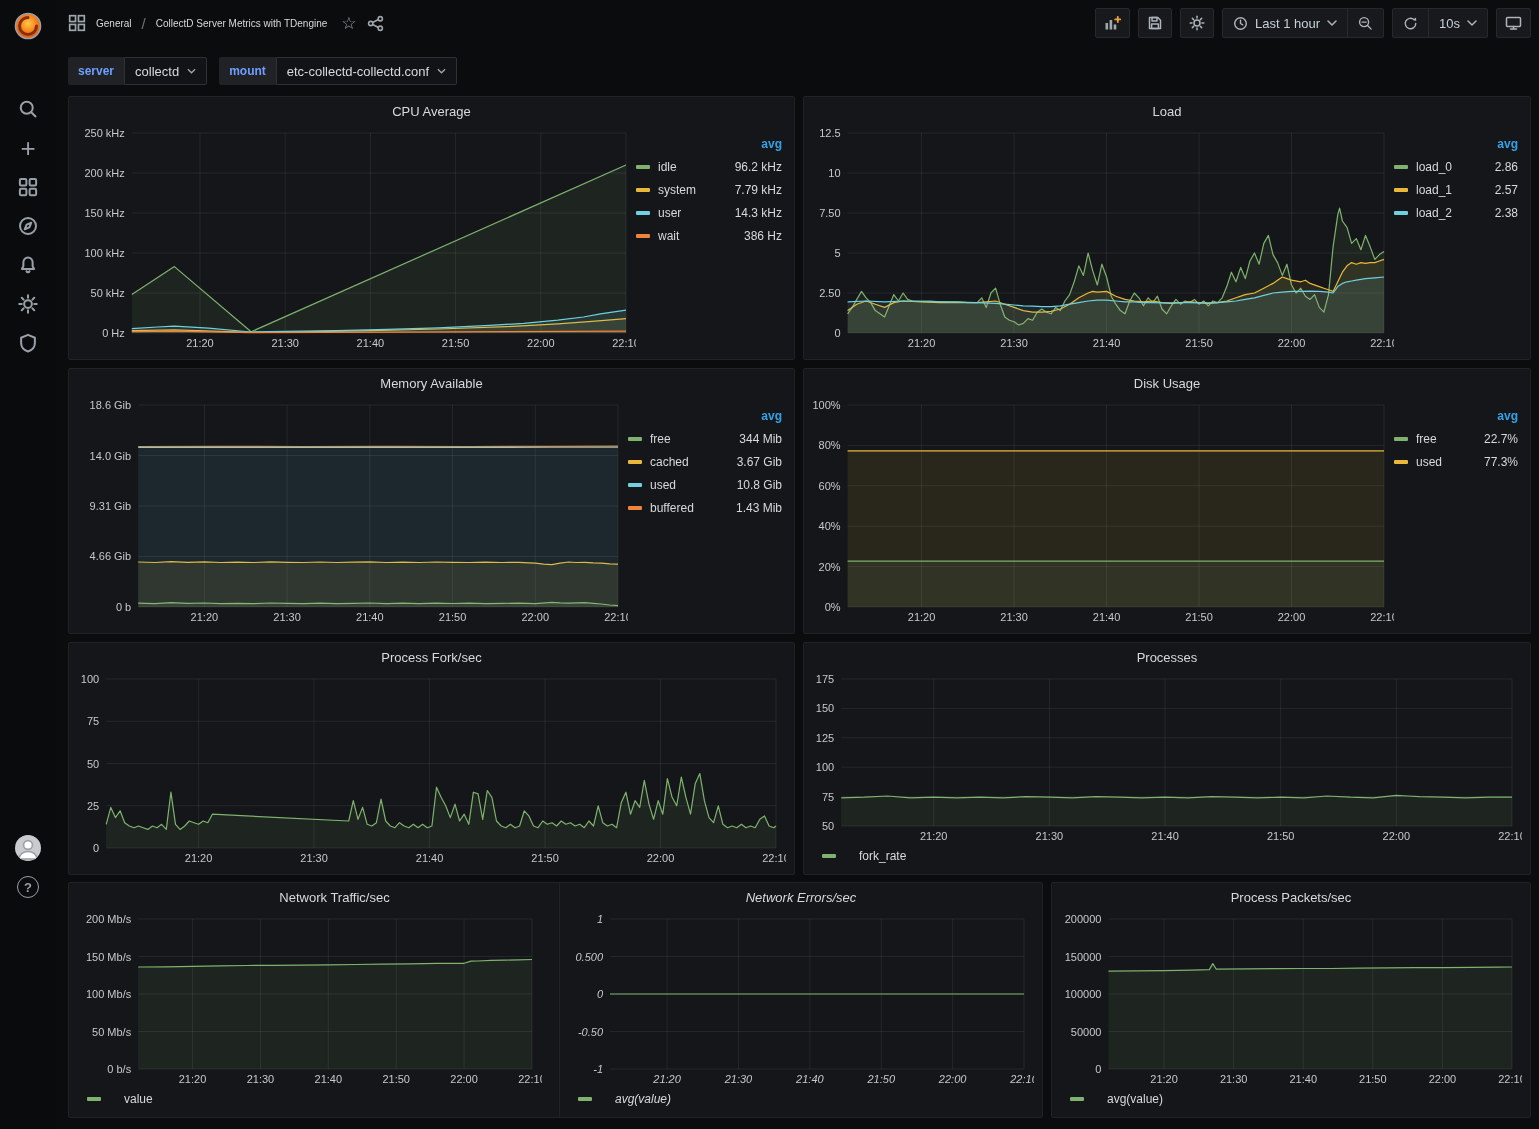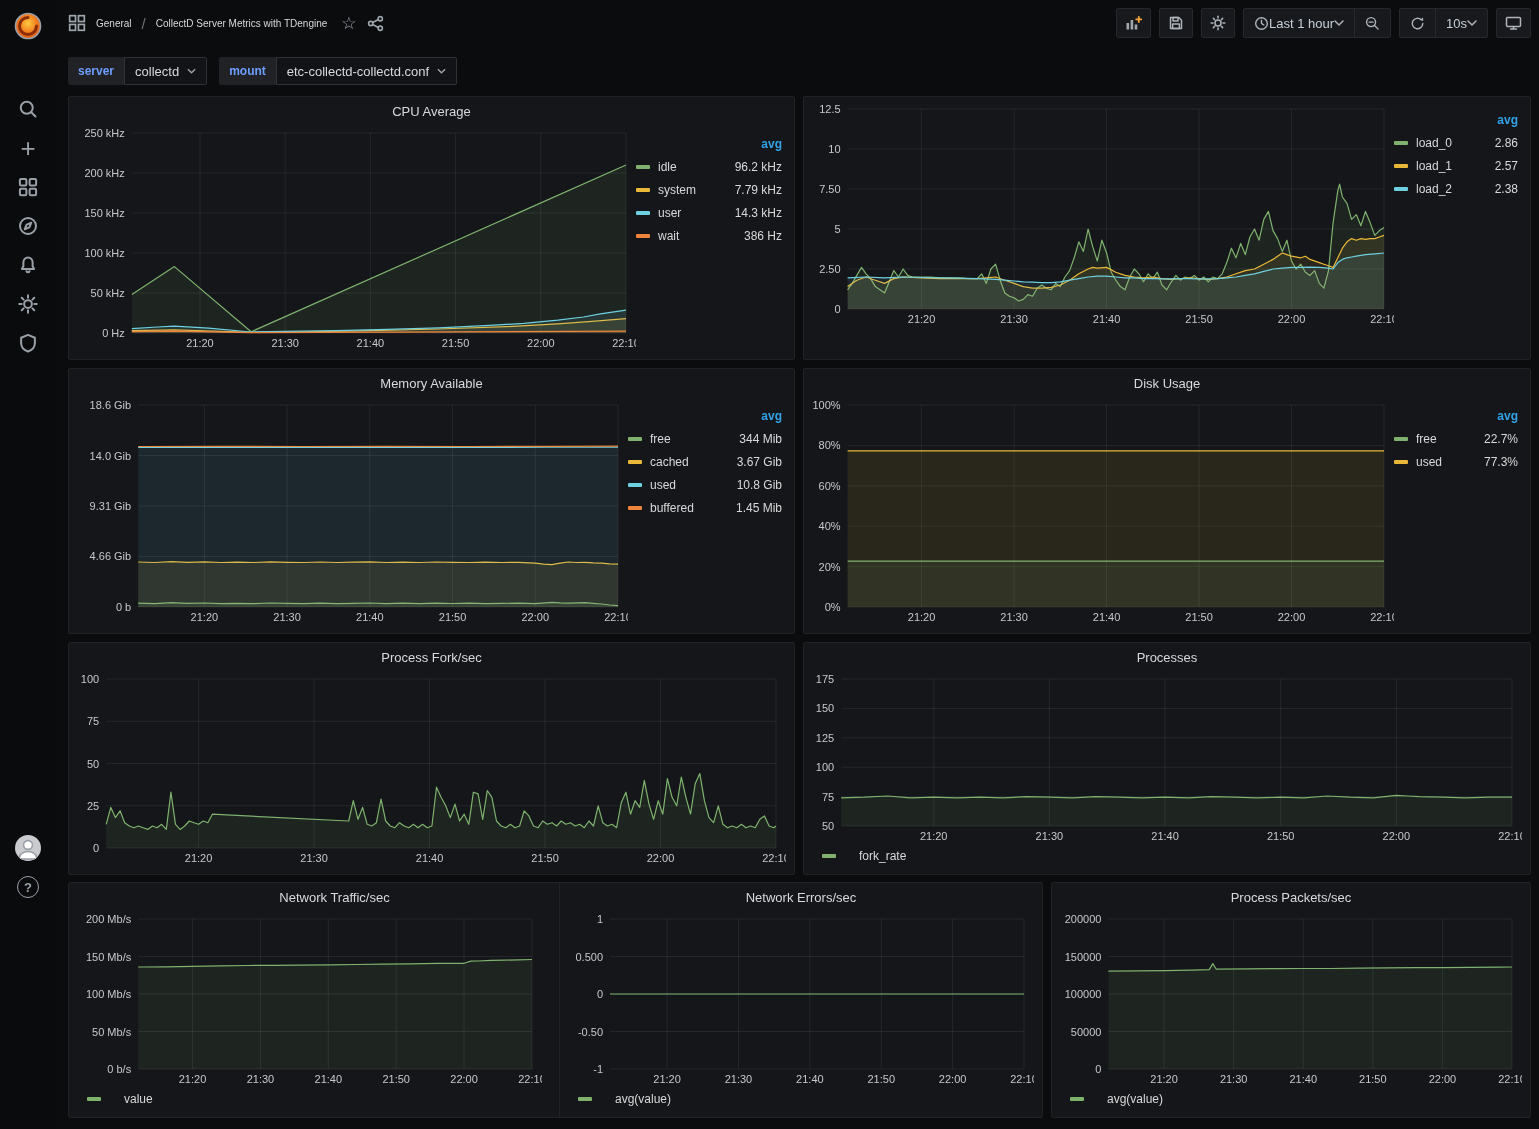--- a/index.html
+++ b/index.html
@@ -20,21 +20,21 @@
   .topnav { position:absolute; left:56px; top:0; width:1483px; height:46px; }
   .crumbs { position:absolute; left:12px; top:9px; display:flex; align-items:center; gap:10px; height:28px; }
   .crumbs svg { stroke:#9da5ad; fill:none; stroke-width:1.5; }
   .crumb-text { font-size:10px; color:#d8d9da; }
   .crumb-sep { color:#6e7076; font-size:15px; }
   .star-glyph { font-size:17px; color:#9da5ad; margin-left:4px; cursor:pointer; }
   .nav-right { position:absolute; right:8px; top:8px; display:flex; gap:8px; align-items:center; }
   .tbtn { height:30px; min-width:34px; padding:0 8px; background:#17191d; border:1px solid #26282d; border-radius:2px; display:flex; align-items:center; justify-content:center; gap:6px; color:#c7d0d9; cursor:pointer; }
   .tbtn svg { stroke:#aeb4ba; fill:none; stroke-width:1.5; stroke-linecap:round; stroke-linejoin:round; }
   .tgroup { display:flex; align-items:stretch; background:#17191d; border:1px solid #26282d; border-radius:2px; }
-  .tgroup .seg { display:flex; align-items:center; padding:0 10px; height:28px; cursor:pointer; color:#c7d0d9; }
+  .tgroup .seg { display:flex; align-items:center; gap:7px; padding:0 10px; height:28px; cursor:pointer; color:#c7d0d9; }
   .tgroup .seg + .seg { border-left:1px solid #26282d; }
   .tgroup svg { stroke:#aeb4ba; fill:none; stroke-width:1.5; stroke-linecap:round; stroke-linejoin:round; }
   
   .varrow { position:absolute; left:68px; top:57px; display:flex; gap:12px;border-radius:13px; }
   .var-chip { display:flex; }
   .var-label { height:28px; display:flex; align-items:center; padding:0 10px; background:#202226; color:#6e9fff; font-size:12px; font-weight:600; border-radius:2px 0 0 2px; }
   .var-value { height:28px; display:flex; align-items:center; gap:8px; padding:0 10px; background:#111317; border:1px solid #2c3235; border-radius:0 2px 2px 0; color:#d8d9da; font-size:13px; cursor:pointer; }
   .var-value svg { stroke:#9da5ad; fill:none; stroke-width:1.5; }
   
   .panel { position:absolute; background:#141619; border:1px solid #202226; border-radius:2px; padding:2px 8px 4px 8px; }
@@ -298,20 +298,21 @@
           </div>
           <div class="legend-row">
             <span class="swatch" style="background: rgb(239, 132, 60);"></span>
             <span class="lbl">wait</span>
             <span class="val">386 Hz</span>
           </div>
         </div>
       </div>
     </section>
     <section class="panel" style="left: 803px; top: 96px; width: 728px; height: 264px;">
+      <header class="panel-title">Load</header>
       <div class="panel-body">
         <svg width="582" height="230">
           <line x1="109.58620689655172" y1="10" x2="109.58620689655172" y2="210" stroke="rgba(201,209,217,0.09)" stroke-width="1"></line>
           <text x="109.58620689655172" y="224" text-anchor="middle" font-size="11" fill="#c7c8c9">21:20</text>
           <line x1="202.06896551724137" y1="10" x2="202.06896551724137" y2="210" stroke="rgba(201,209,217,0.09)" stroke-width="1"></line>
           <text x="202.06896551724137" y="224" text-anchor="middle" font-size="11" fill="#c7c8c9">21:30</text>
           <line x1="294.55172413793105" y1="10" x2="294.55172413793105" y2="210" stroke="rgba(201,209,217,0.09)" stroke-width="1"></line>
           <text x="294.55172413793105" y="224" text-anchor="middle" font-size="11" fill="#c7c8c9">21:40</text>
           <line x1="387.0344827586207" y1="10" x2="387.0344827586207" y2="210" stroke="rgba(201,209,217,0.09)" stroke-width="1"></line>
           <text x="387.0344827586207" y="224" text-anchor="middle" font-size="11" fill="#c7c8c9">21:50</text>
@@ -405,21 +406,21 @@
             <span class="val">3.67 Gib</span>
           </div>
           <div class="legend-row">
             <span class="swatch" style="background: rgb(110, 208, 224);"></span>
             <span class="lbl">used</span>
             <span class="val">10.8 Gib</span>
           </div>
           <div class="legend-row">
             <span class="swatch" style="background: rgb(239, 132, 60);"></span>
             <span class="lbl">buffered</span>
-            <span class="val">1.45 Mib</span>
+            <span class="val">1.43 Mib</span>
           </div>
         </div>
       </div>
     </section>
     <section class="panel" style="left: 803px; top: 368px; width: 728px; height: 266px;">
       <header class="panel-title">Disk Usage</header>
       <div class="panel-body">
         <svg width="582" height="232">
           <line x1="109.58620689655172" y1="10" x2="109.58620689655172" y2="212" stroke="rgba(201,209,217,0.09)" stroke-width="1"></line>
           <text x="109.58620689655172" y="226" text-anchor="middle" font-size="11" fill="#c7c8c9">21:20</text>
@@ -565,21 +566,21 @@
           <polyline points="61.2,58.0 88.4,57.8 115.5,57.4 142.7,56.9 169.8,56.5 197.0,56.3 224.2,56.1 251.3,55.8 278.5,55.5 305.6,55.1 332.8,54.9 359.9,54.4 387.1,54.3 393.9,52.1 400.7,52.0 414.3,51.4 427.8,51.1 441.4,50.8 455.0,50.5" fill="none" stroke="#7eb26d" stroke-width="1.2" stroke-linejoin="round"></polyline>
         </svg>
       </div>
       <div class="legend-bottom">
         <span class="item">
           <span class="swatch" style="background: rgb(126, 178, 109);"></span>
           <span>value</span>
         </span>
       </div>
     </section>
-    <section class="panel" style="left: 559px; top: 882px; width: 484px; height: 236px;">
+    <section class="panel" style="left: 559px; top: 882px; width: 484px; height: 236px; font-style: italic;">
       <header class="panel-title">Network Errors/sec</header>
       <div class="panel-body">
         <svg width="466" height="180">
           <line x1="99.10344827586206" y1="10" x2="99.10344827586206" y2="160" stroke="rgba(201,209,217,0.09)" stroke-width="1"></line>
           <text x="99.10344827586206" y="174" text-anchor="middle" font-size="11" fill="#c7c8c9">21:20</text>
           <line x1="170.48275862068965" y1="10" x2="170.48275862068965" y2="160" stroke="rgba(201,209,217,0.09)" stroke-width="1"></line>
           <text x="170.48275862068965" y="174" text-anchor="middle" font-size="11" fill="#c7c8c9">21:30</text>
           <line x1="241.86206896551724" y1="10" x2="241.86206896551724" y2="160" stroke="rgba(201,209,217,0.09)" stroke-width="1"></line>
           <text x="241.86206896551724" y="174" text-anchor="middle" font-size="11" fill="#c7c8c9">21:40</text>
           <line x1="313.2413793103448" y1="10" x2="313.2413793103448" y2="160" stroke="rgba(201,209,217,0.09)" stroke-width="1"></line>

